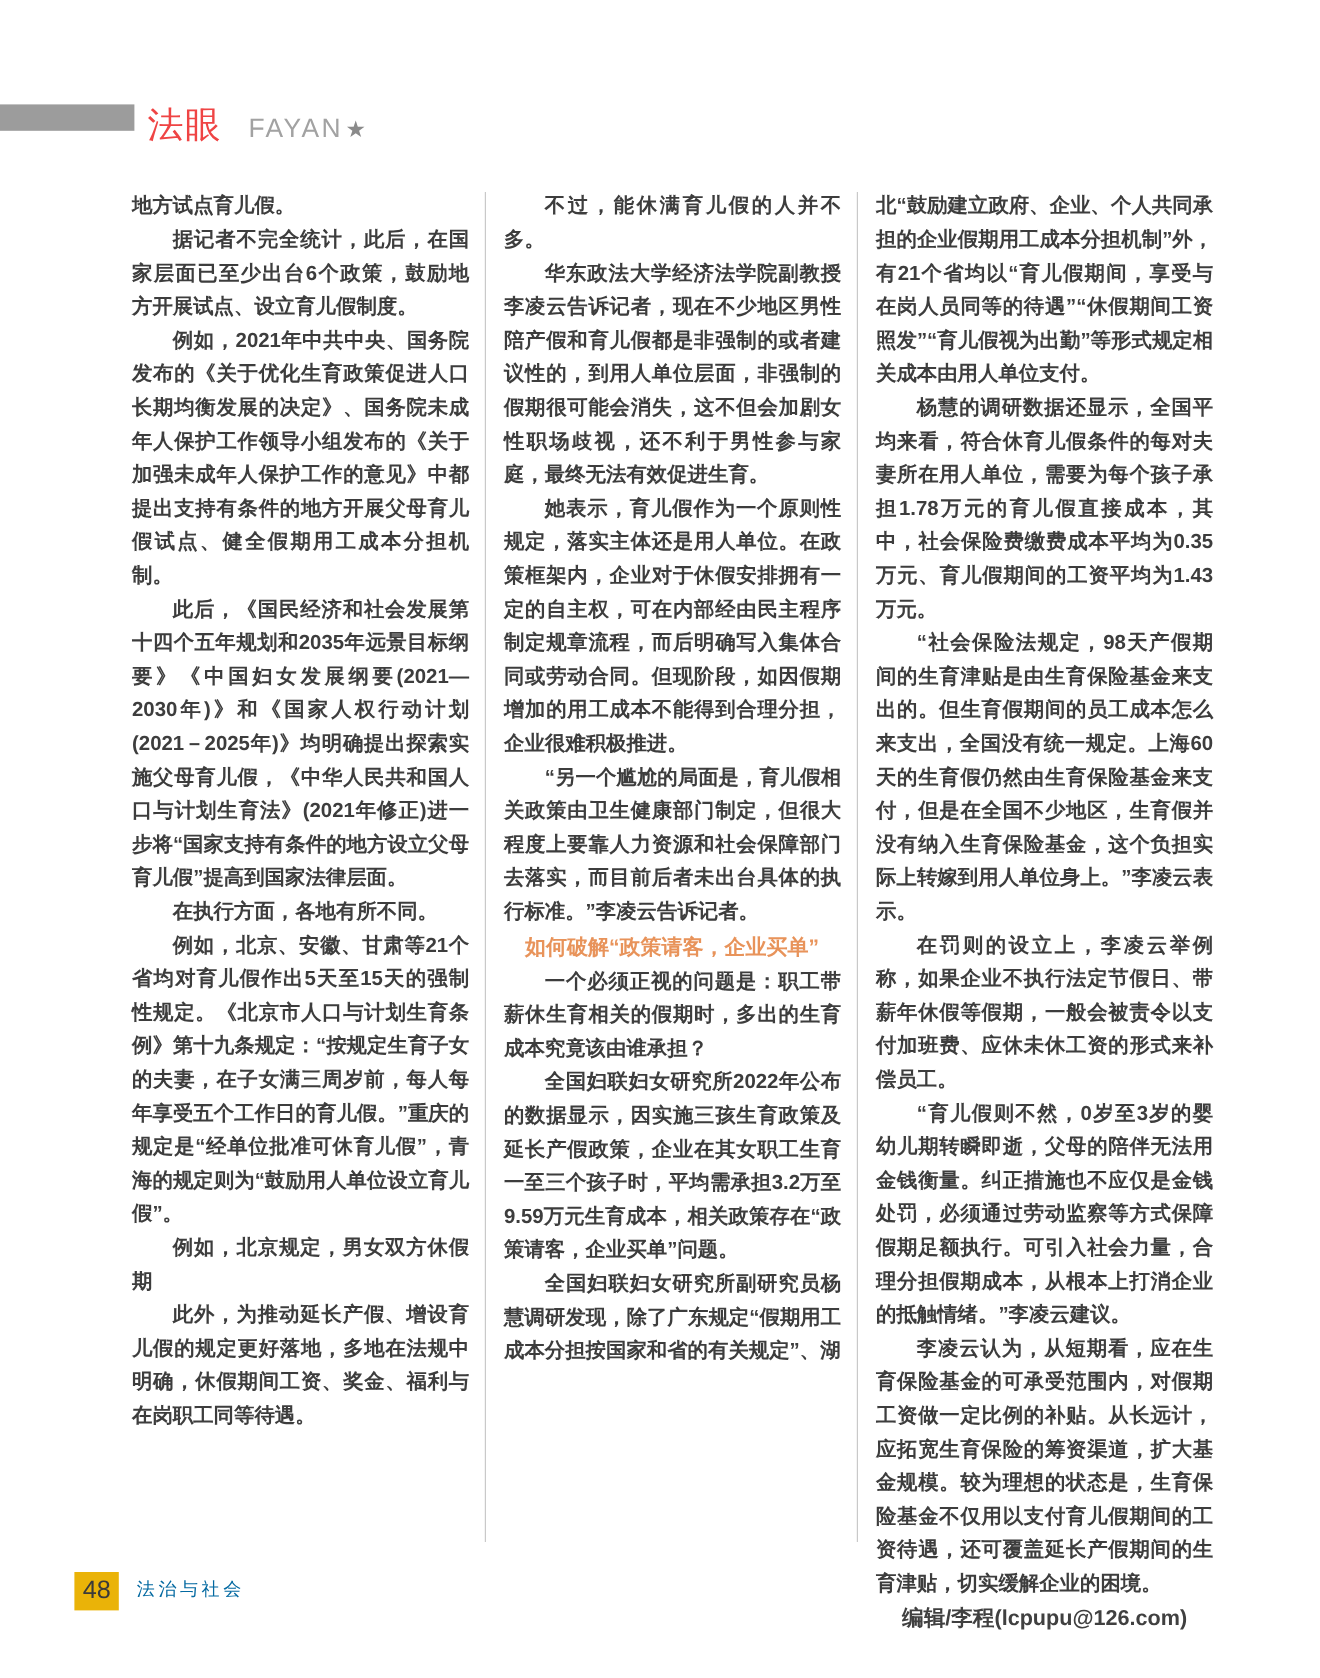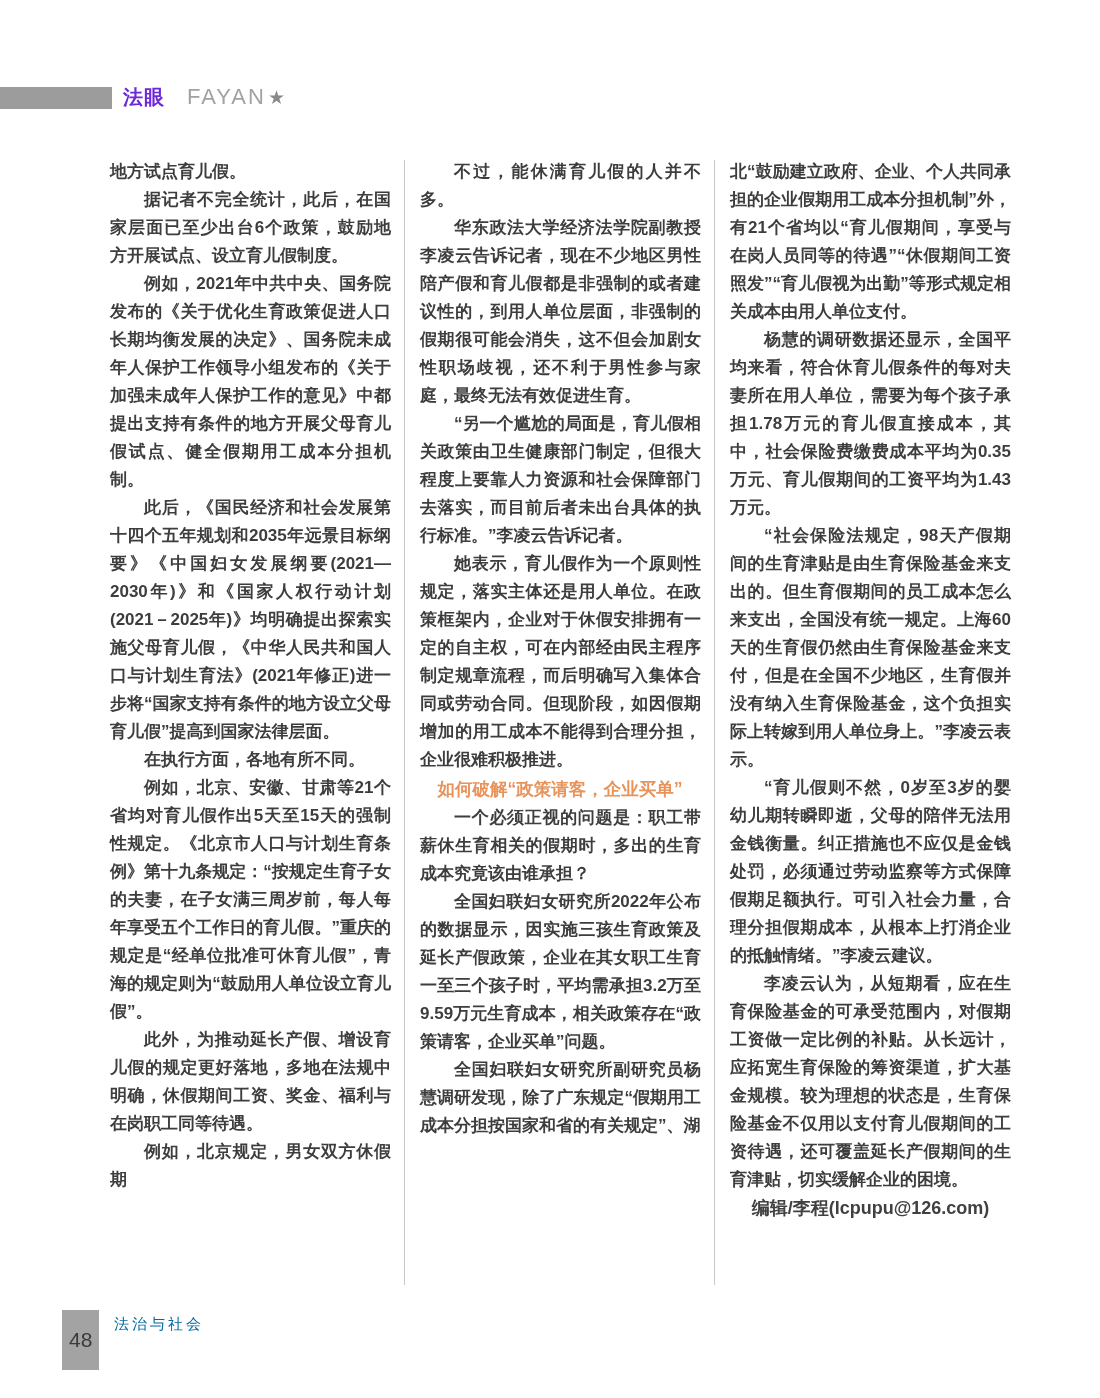--- a/index.html
+++ b/index.html
@@ -13,21 +13,21 @@
     overflow: hidden;
   }
   
   .header { position: absolute; left: 0; top: 86px; height: 26px; width: 100%; }
   .header-bar {
     position: absolute; left: 0; top: 1px;
     width: 112px; height: 22px;
     background: #9c9c9c;
   }
   .header-title { position: absolute; left: 123px; top: -2px; white-space: nowrap; }
-  .section-cn { font-size: 20px; font-weight: bold; color: #6d28d9; letter-spacing: 1px; }
+  .section-cn { font-size: 30px; font-weight: normal; color: #ef4444; letter-spacing: 1px; }
   .section-en { font-size: 22px; color: #a2a2a2; letter-spacing: 2px; margin-left: 22px; }
   .section-star { font-size: 19px; color: #8a8a8a; margin-left: 2px; }
   
   .col {
     position: absolute; top: 158px;
     width: 281px;
     font-size: 17px;
     line-height: 28px;
     text-align: justify;
     color: #3d3d3d;
@@ -55,22 +55,22 @@
     text-align: center;
     font-weight: bold;
     font-size: 18px;
     margin-top: 3px;
     color: #404040;
   }
   
   .footer { position: absolute; left: 0; top: 1308px; width: 100%; height: 40px; }
   .page-number {
     position: absolute; left: 62px; top: 2px;
-    background: #a3a3a3;
-    padding: 18px 7px;
+    background: #eab308;
+    padding: 4px 7px;
     font-size: 21px;
     color: #3a3a3a;
   }
   .magazine-name {
     position: absolute; left: 114px; top: 7px;
     font-size: 15px;
     font-weight: normal;
     color: #0369a1;
     letter-spacing: 3px;
   }
@@ -85,43 +85,44 @@
   </div>
 </div>
 
 <div class="col col-1">
   <p>地方试点育儿假。</p>
   <p class="indent">据记者不完全统计，此后，在国家层面已至少出台6个政策，鼓励地方开展试点、设立育儿假制度。</p>
   <p class="indent">例如，2021年中共中央、国务院发布的《关于优化生育政策促进人口长期均衡发展的决定》、国务院未成年人保护工作领导小组发布的《关于加强未成年人保护工作的意见》中都提出支持有条件的地方开展父母育儿假试点、健全假期用工成本分担机制。</p>
   <p class="indent">此后，《国民经济和社会发展第十四个五年规划和2035年远景目标纲要》《中国妇女发展纲要(2021—2030年)》和《国家人权行动计划(2021－2025年)》均明确提出探索实施父母育儿假，《中华人民共和国人口与计划生育法》(2021年修正)进一步将“国家支持有条件的地方设立父母育儿假”提高到国家法律层面。</p>
   <p class="indent">在执行方面，各地有所不同。</p>
   <p class="indent">例如，北京、安徽、甘肃等21个省均对育儿假作出5天至15天的强制性规定。《北京市人口与计划生育条例》第十九条规定：“按规定生育子女的夫妻，在子女满三周岁前，每人每年享受五个工作日的育儿假。”重庆的规定是“经单位批准可休育儿假”，青海的规定则为“鼓励用人单位设立育儿假”。</p>
+  <p class="indent">例如，北京规定，男女双方休假期</p>
   <p class="indent">此外，为推动延长产假、增设育儿假的规定更好落地，多地在法规中明确，休假期间工资、奖金、福利与在岗职工同等待遇。</p>
-  <p class="indent">例如，北京规定，男女双方休假期</p>
 </div>
 
 <div class="divider divider-1"></div>
 
 <div class="col col-2">
   <p class="indent">不过，能休满育儿假的人并不多。</p>
   <p class="indent">华东政法大学经济法学院副教授李凌云告诉记者，现在不少地区男性陪产假和育儿假都是非强制的或者建议性的，到用人单位层面，非强制的假期很可能会消失，这不但会加剧女性职场歧视，还不利于男性参与家庭，最终无法有效促进生育。</p>
+  <p class="indent">她表示，育儿假作为一个原则性规定，落实主体还是用人单位。在政策框架内，企业对于休假安排拥有一定的自主权，可在内部经由民主程序制定规章流程，而后明确写入集体合同或劳动合同。但现阶段，如因假期增加的用工成本不能得到合理分担，企业很难积极推进。</p>
   <p class="indent">“另一个尴尬的局面是，育儿假相关政策由卫生健康部门制定，但很大程度上要靠人力资源和社会保障部门去落实，而目前后者未出台具体的执行标准。”李凌云告诉记者。</p>
-  <p class="indent">她表示，育儿假作为一个原则性规定，落实主体还是用人单位。在政策框架内，企业对于休假安排拥有一定的自主权，可在内部经由民主程序制定规章流程，而后明确写入集体合同或劳动合同。但现阶段，如因假期增加的用工成本不能得到合理分担，企业很难积极推进。</p>
   <h3 class="subhead" style="color: rgb(232, 147, 90);">如何破解“政策请客，企业买单”</h3>
   <p class="indent">一个必须正视的问题是：职工带薪休生育相关的假期时，多出的生育成本究竟该由谁承担？</p>
   <p class="indent">全国妇联妇女研究所2022年公布的数据显示，因实施三孩生育政策及延长产假政策，企业在其女职工生育一至三个孩子时，平均需承担3.2万至9.59万元生育成本，相关政策存在“政策请客，企业买单”问题。</p>
   <p class="indent">全国妇联妇女研究所副研究员杨慧调研发现，除了广东规定“假期用工成本分担按国家和省的有关规定”、湖</p>
 </div>
 
 <div class="divider divider-2"></div>
 
 <div class="col col-3">
   <p>北“鼓励建立政府、企业、个人共同承担的企业假期用工成本分担机制”外，有21个省均以“育儿假期间，享受与在岗人员同等的待遇”“休假期间工资照发”“育儿假视为出勤”等形式规定相关成本由用人单位支付。</p>
   <p class="indent">杨慧的调研数据还显示，全国平均来看，符合休育儿假条件的每对夫妻所在用人单位，需要为每个孩子承担1.78万元的育儿假直接成本，其中，社会保险费缴费成本平均为0.35万元、育儿假期间的工资平均为1.43万元。</p>
   <p class="indent">“社会保险法规定，98天产假期间的生育津贴是由生育保险基金来支出的。但生育假期间的员工成本怎么来支出，全国没有统一规定。上海60天的生育假仍然由生育保险基金来支付，但是在全国不少地区，生育假并没有纳入生育保险基金，这个负担实际上转嫁到用人单位身上。”李凌云表示。</p>
+  <p class="indent">在罚则的设立上，李凌云举例称，如果企业不执行法定节假日、带薪年休假等假期，一般会被责令以支付加班费、应休未休工资的形式来补偿员工。</p>
   <p class="indent">“育儿假则不然，0岁至3岁的婴幼儿期转瞬即逝，父母的陪伴无法用金钱衡量。纠正措施也不应仅是金钱处罚，必须通过劳动监察等方式保障假期足额执行。可引入社会力量，合理分担假期成本，从根本上打消企业的抵触情绪。”李凌云建议。</p>
   <p class="indent">李凌云认为，从短期看，应在生育保险基金的可承受范围内，对假期工资做一定比例的补贴。从长远计，应拓宽生育保险的筹资渠道，扩大基金规模。较为理想的状态是，生育保险基金不仅用以支付育儿假期间的工资待遇，还可覆盖延长产假期间的生育津贴，切实缓解企业的困境。</p>
   <p class="editor-credit">编辑/李程(lcpupu@126.com)</p>
 </div>
 
 <div class="footer">
   <span class="page-number">48</span>
   <span class="magazine-name">法治与社会</span>
 </div>
 

